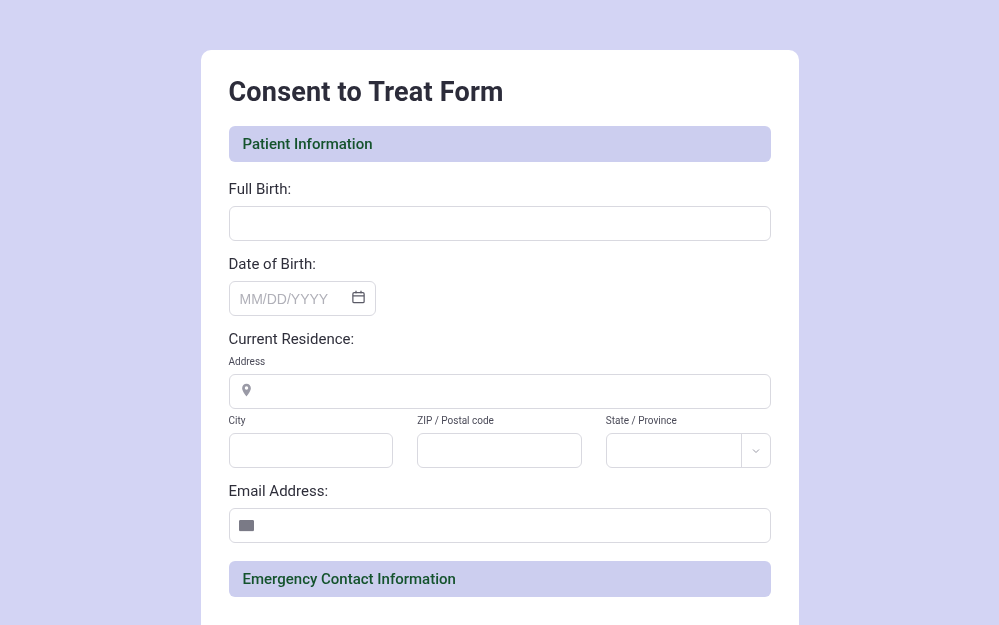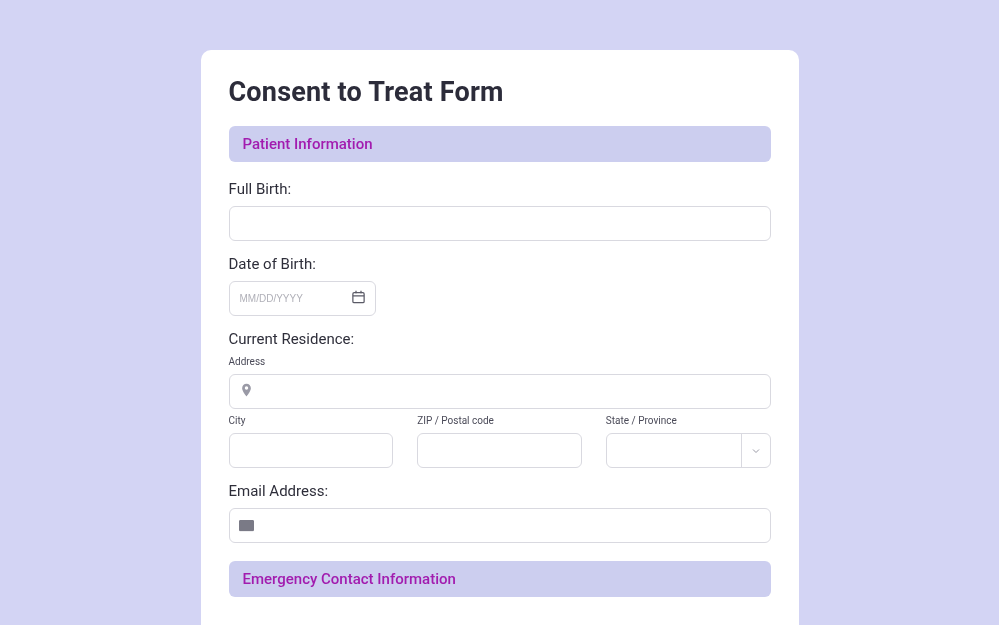--- a/index.html
+++ b/index.html
@@ -20,21 +20,21 @@
   }
   .title {
     font-size: 27px;
     font-weight: 700;
     color: #2c2c3a;
     margin-bottom: 18px;
     letter-spacing: 0.2px;
   }
   .section-header {
     background: #ccceef;
-    color: #a21caf;
+    color: #14532d;
     font-size: 15px;
     font-weight: 500;
     padding: 9px 14px;
     border-radius: 6px;
     margin-bottom: 18px;
   }
   .section-header + .field { margin-top: 0; }
   .field { margin-bottom: 14px; }
   .label {
     font-size: 15px;
@@ -47,21 +47,21 @@
     color: #4a4a58;
     margin-bottom: 7px;
     display: block;
   }
   .input {
     width: 100%;
     height: 35px;
     border: 1px solid #d9d9e0;
     border-radius: 6px;
     padding: 0 10px;
-    font-size: 10px;
+    font-size: 14px;
     color: #333;
     background: #fff;
   }
   .input::placeholder { color: #b0b0b8; }
   .date-wrap {
     position: relative;
     width: 147px;
   }
   .date-wrap .input { padding-right: 32px; }
   .cal-icon {

